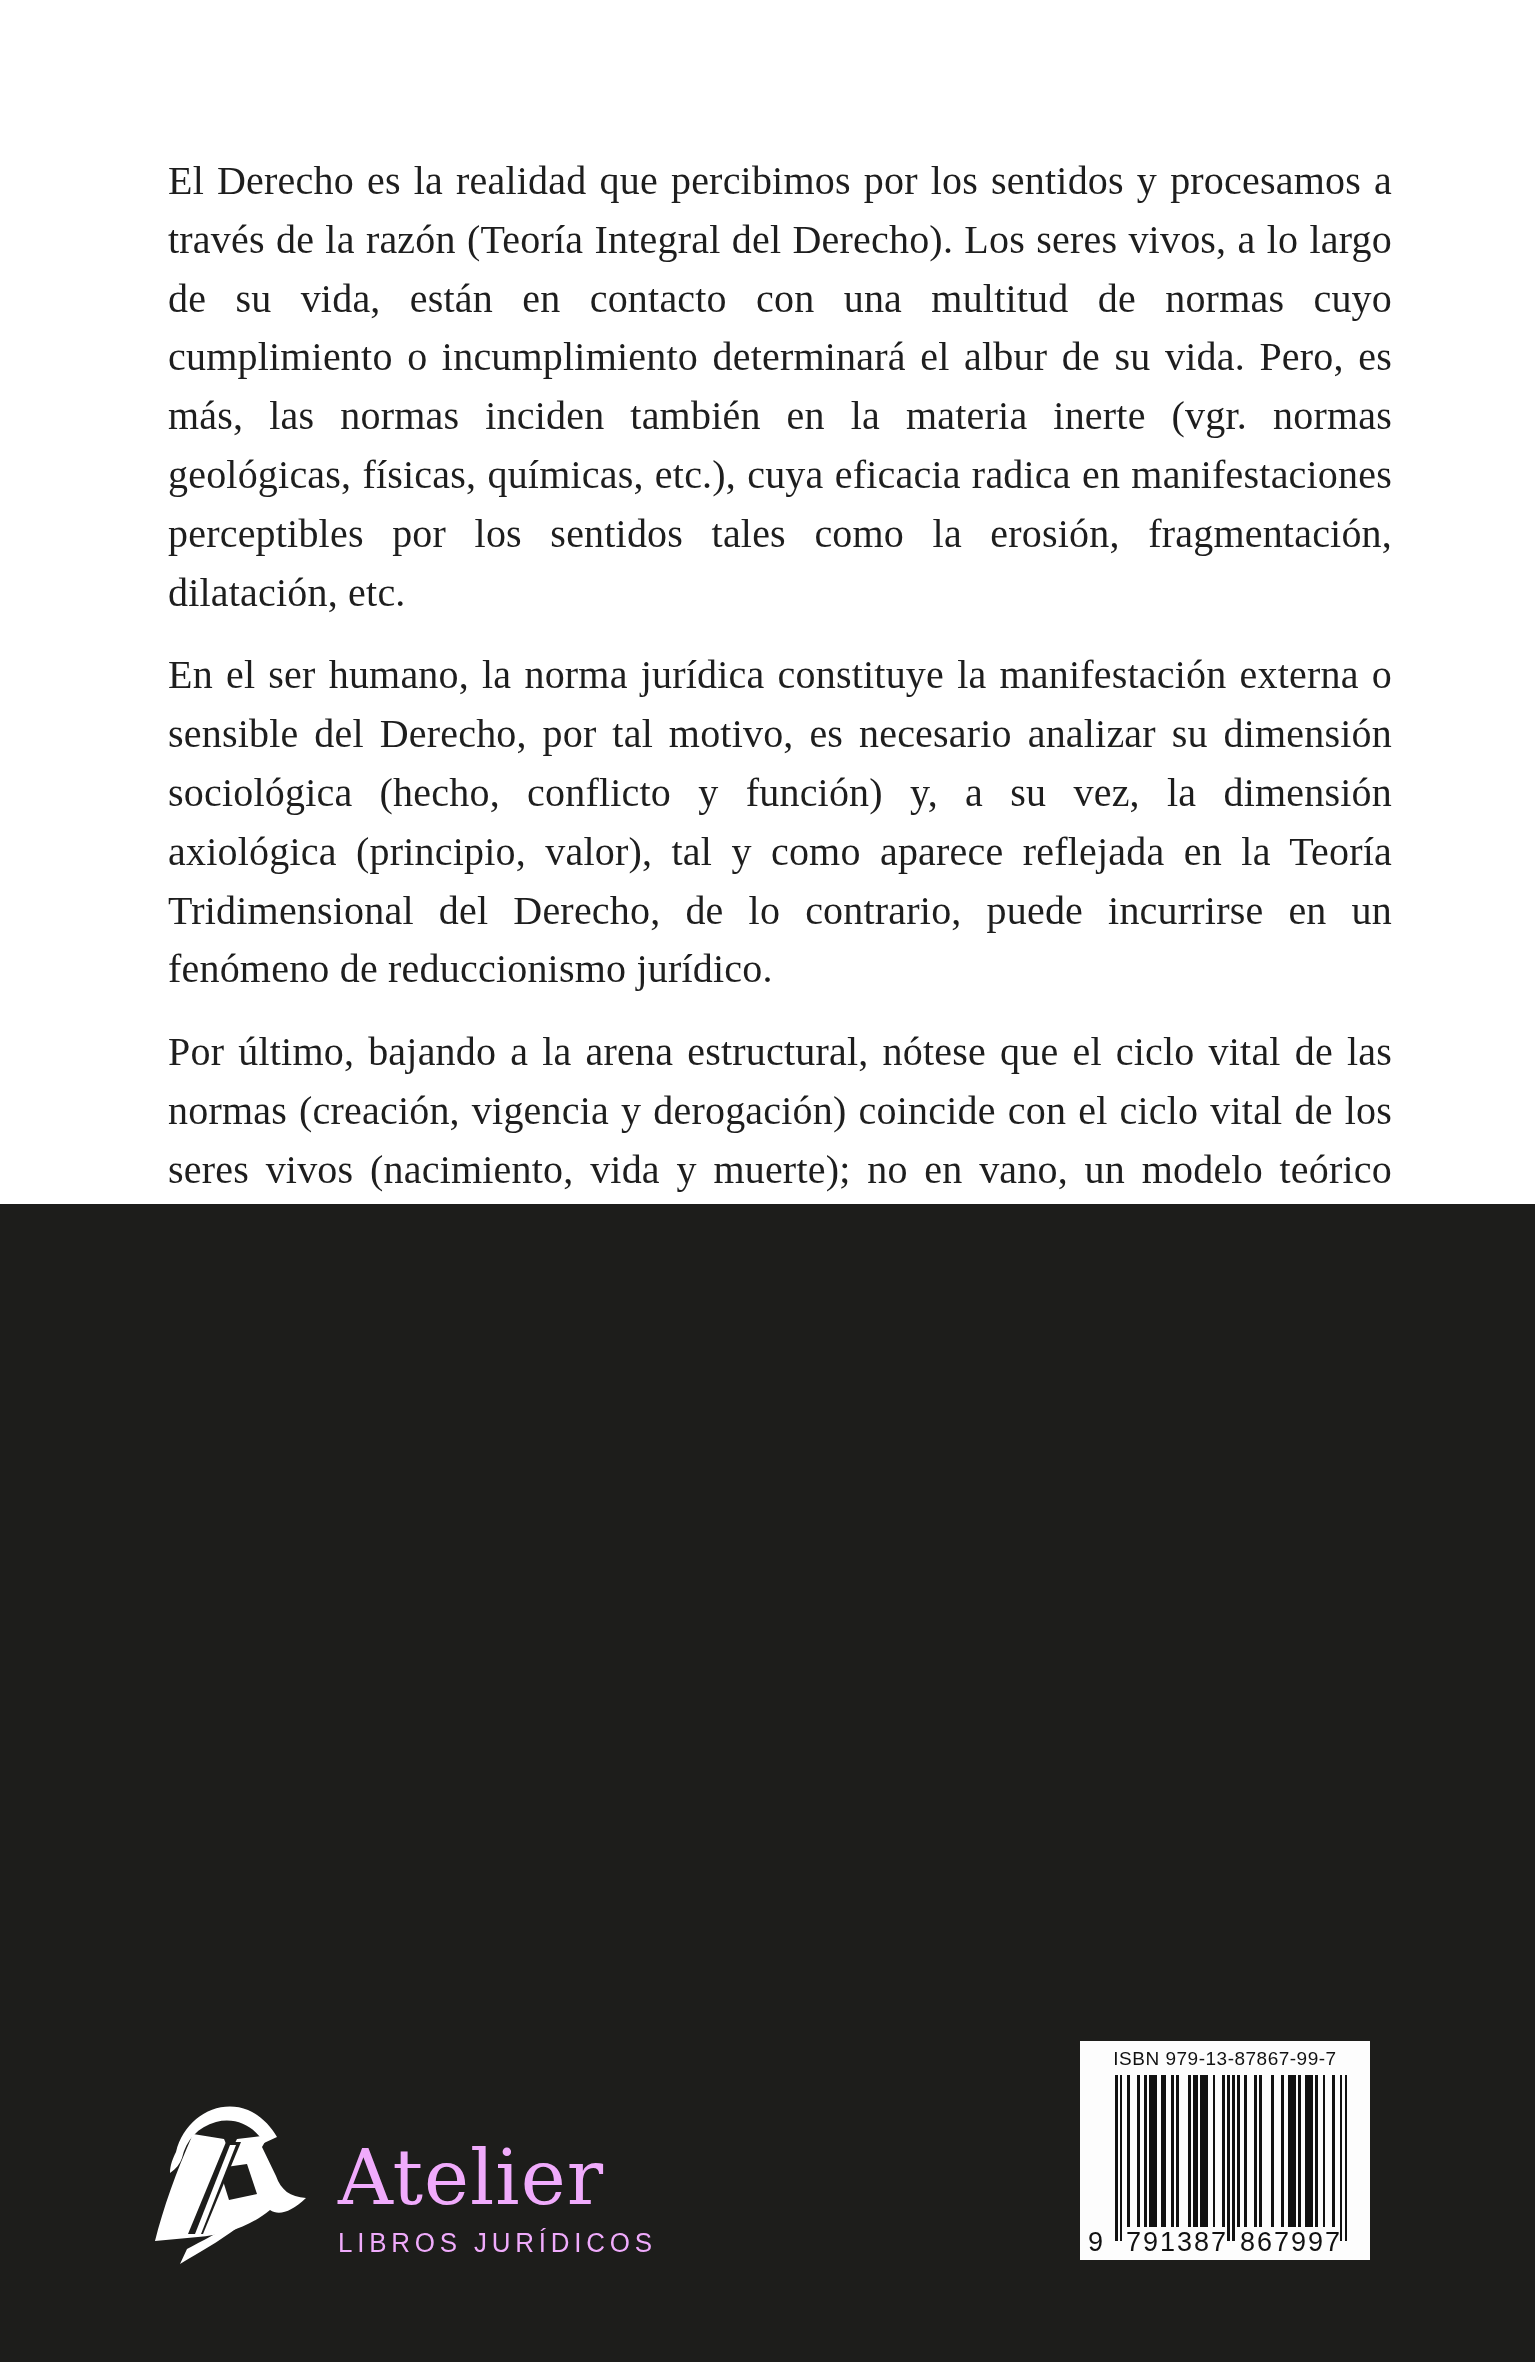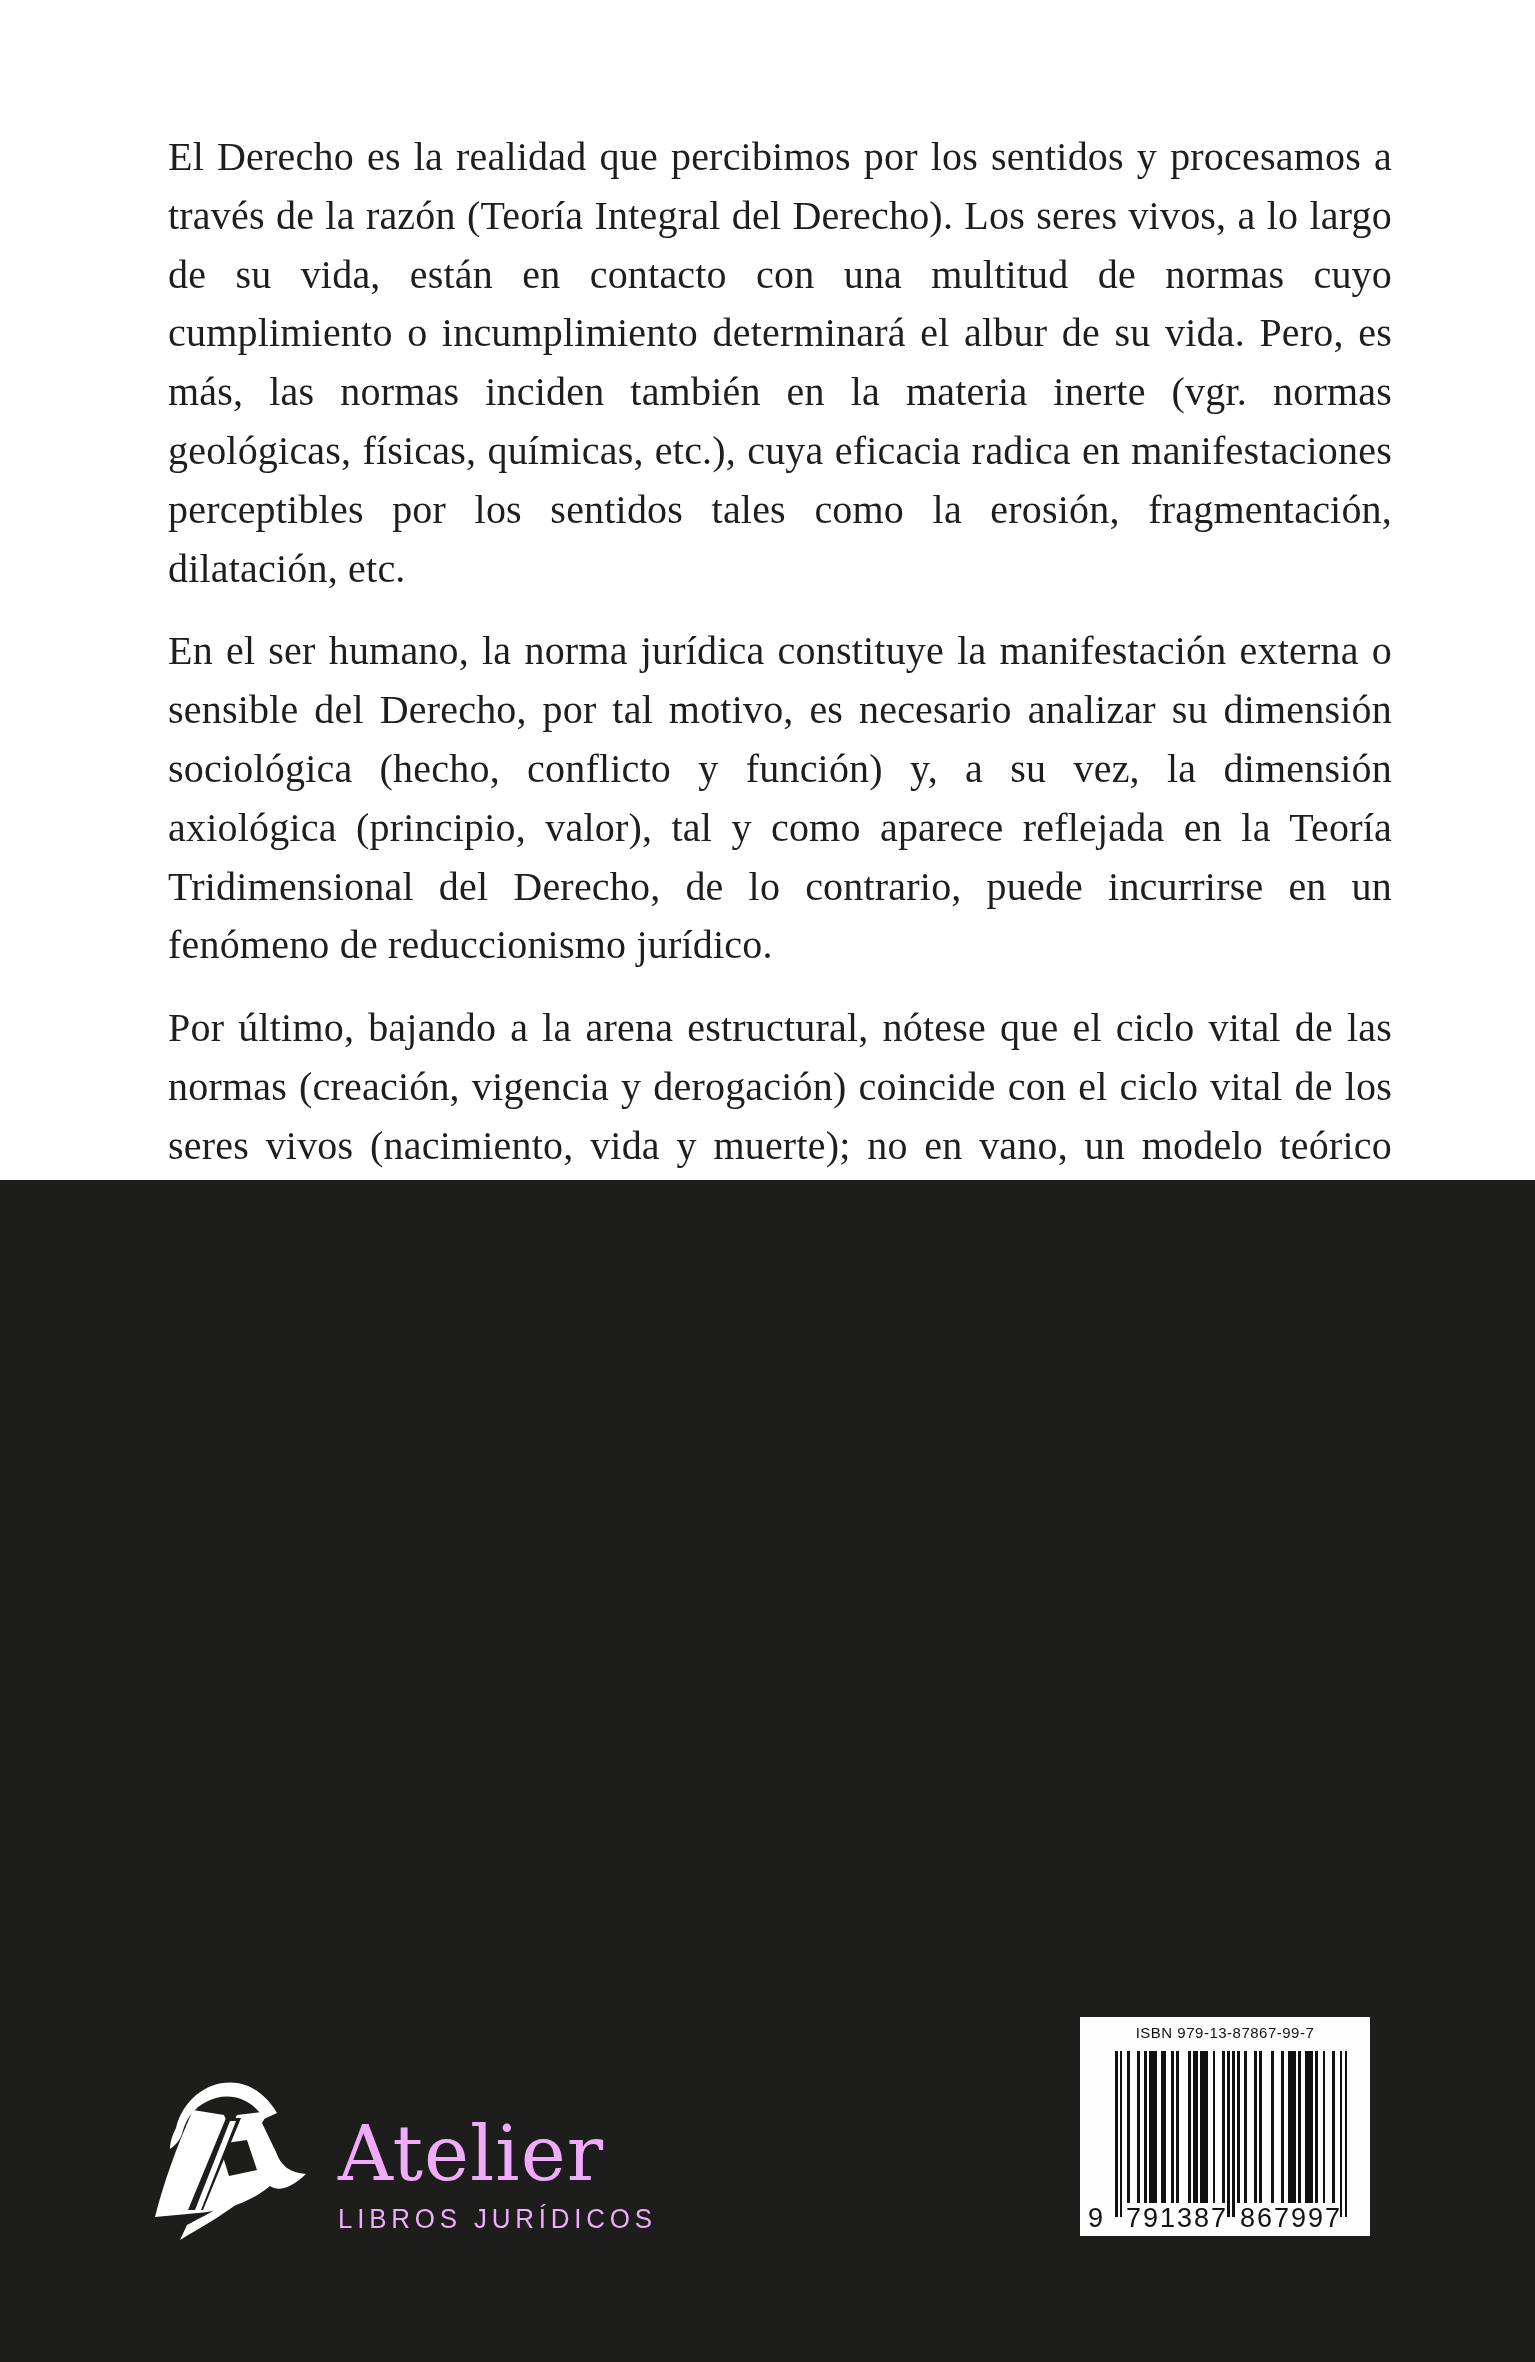--- a/index.html
+++ b/index.html
@@ -3,21 +3,21 @@
 <meta charset="utf-8">
 <style>
   html,body{margin:0;padding:0;}
   body{
     width:1535px;height:2362px;
     background:#ffffff;
     font-family:"Liberation Serif", serif;
     position:relative;
     overflow:hidden;
   }
-  .page{position:absolute;inset:0;}
+  .page{position:absolute;inset:0;margin-top:24px;}
 
   
   .text-block{
     position:absolute;
     left:168px;top:128px;width:1224px;
     color:#1e1e1e;
   }
   .text-block p{
     margin:0 0 24px 0;
     font-size:40px;
@@ -59,21 +59,21 @@
   .barcode-box{
     position:absolute;
     left:1080px;top:837px;        
     width:290px;height:219px;
     background:#fdfdfd;
   }
   .isbn-label{
     position:absolute;left:0;top:7px;width:100%;
     text-align:center;
     font-family:"Liberation Sans", sans-serif;
-    font-size:15px;color:#111111;
+    font-size:19px;color:#111111;
     letter-spacing:0.5px;
     white-space:nowrap;
   }
   .bars{position:absolute;left:35px;top:34px;}
   .digit{
     position:absolute;
     font-family:"Liberation Sans", sans-serif;
     font-size:27px;color:#111111;
     bottom:2px;
   }

